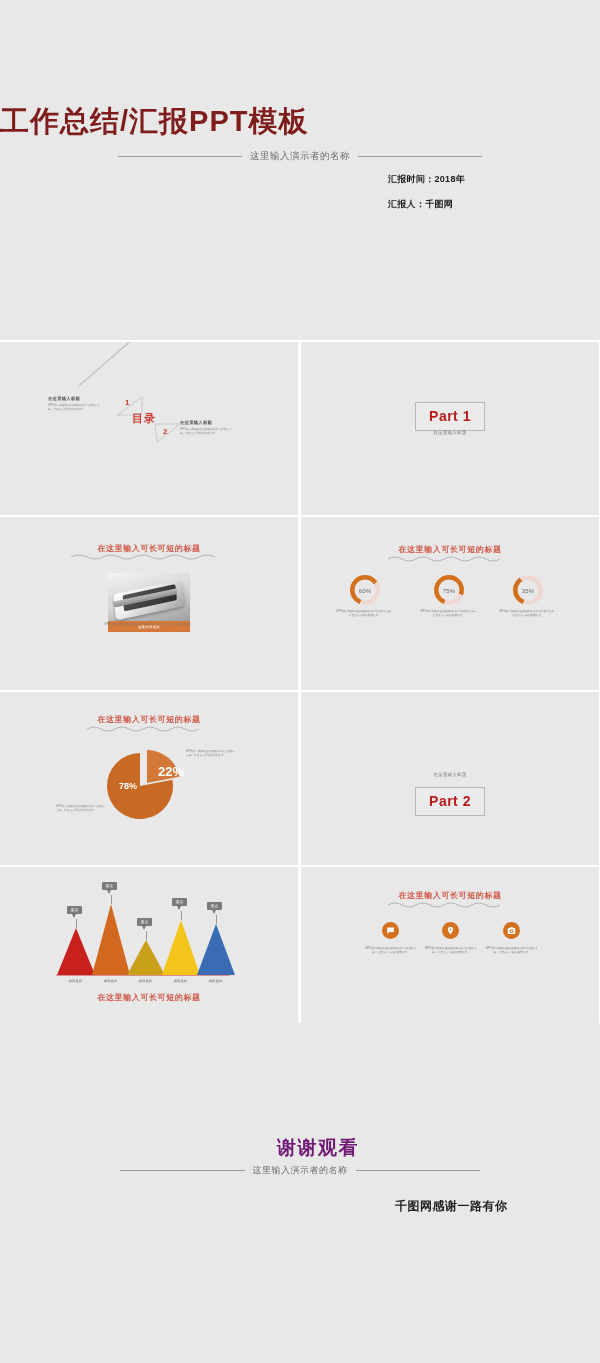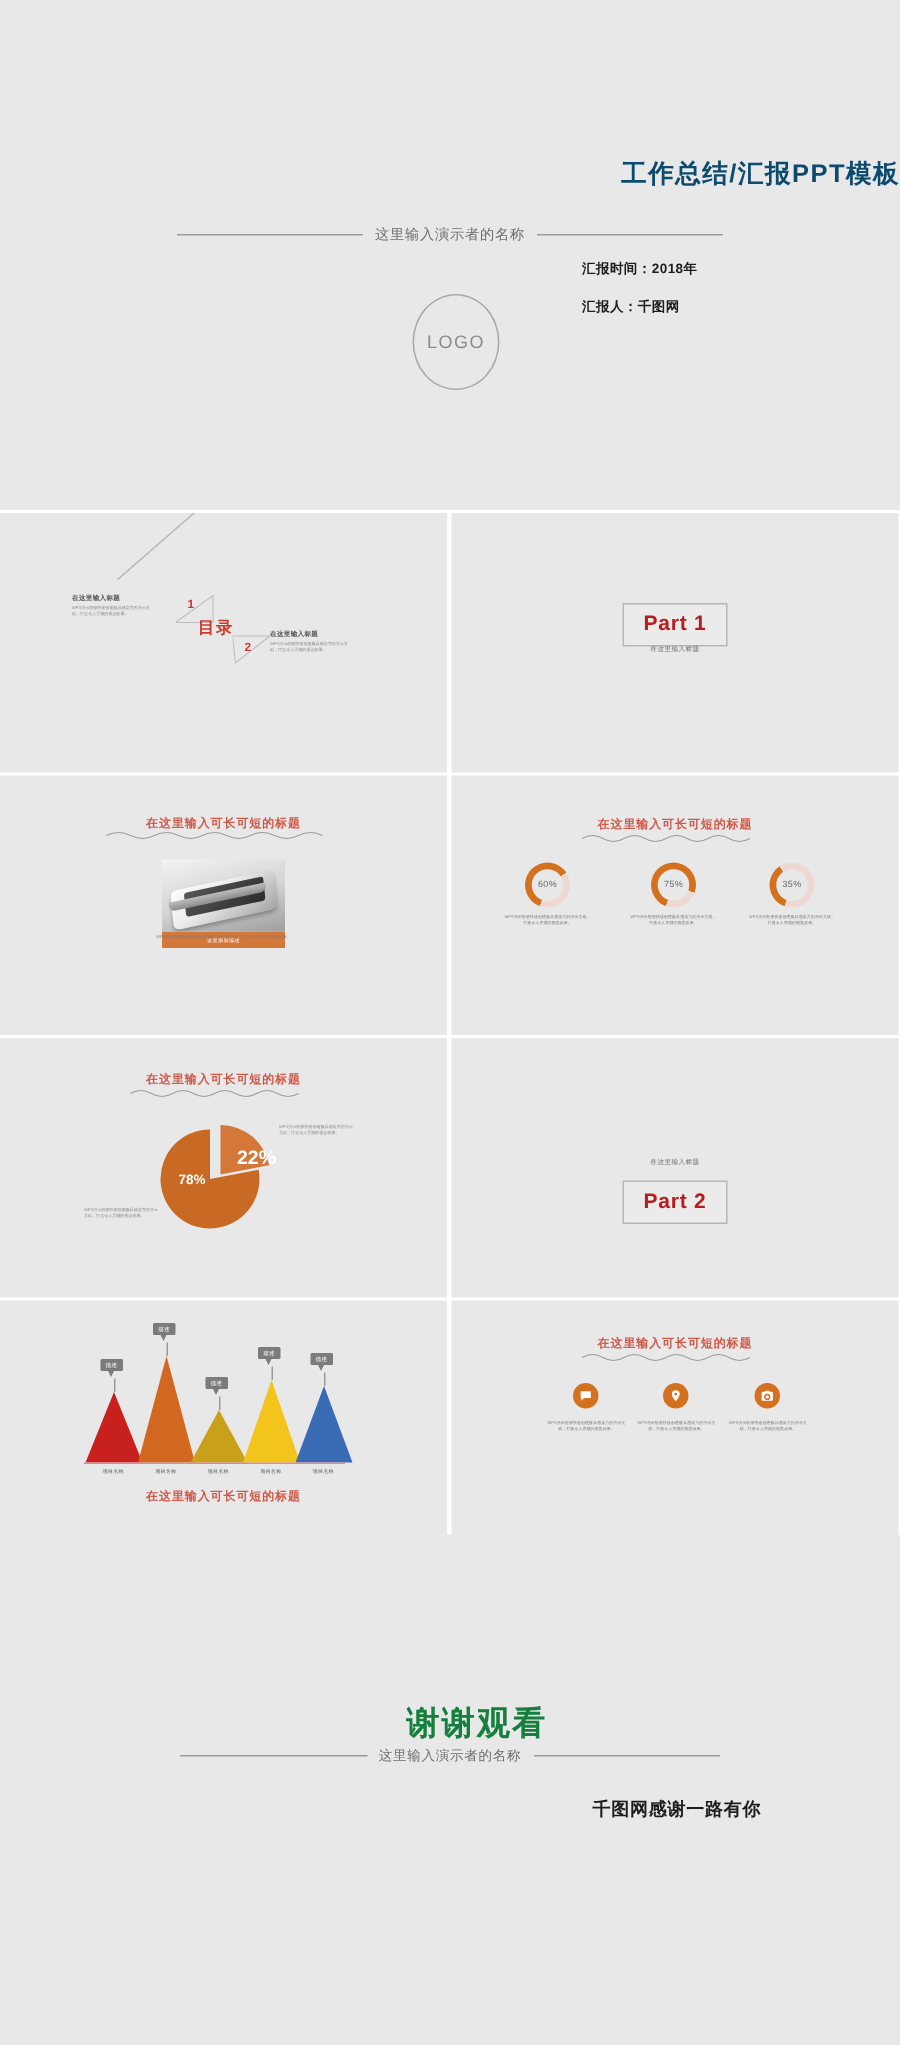--- a/index.html
+++ b/index.html
@@ -5,22 +5,22 @@
   html,body{margin:0;padding:0;background:#ffffff;}
   body{width:600px;height:1363px;font-family:"Liberation Sans","DejaVu Sans",sans-serif;overflow:hidden;}
   .deck{position:relative;width:600px;height:1363px;background:#ffffff;}
 
   .slide{position:absolute;background:#e8e8e8;overflow:hidden;}
   .slide.half{width:298px;height:173px;}
   .slide.full{width:600px;height:340px;}
 
   
   #cover{left:0;top:0;}
-  .cover-title{position:absolute;left:0;right:0;top:107px;text-align:right;
-    font-size:17px;font-weight:700;color:#0c4a6e;letter-spacing:1px;line-height:1;}
+  .cover-title{position:absolute;left:0;right:0;top:107px;text-align:left;
+    font-size:29px;font-weight:700;color:#7f1d1d;letter-spacing:1px;line-height:1;}
   .cover-subwrap{position:absolute;left:118px;right:118px;top:150px;display:flex;align-items:center;gap:8px;}
   .rule{flex:1;height:1px;background:#9a9a9a;}
   .cover-sub{font-size:9.5px;color:#6d6d6d;white-space:nowrap;letter-spacing:.5px;}
   .cover-meta{position:absolute;left:388px;top:175px;font-size:9px;font-weight:700;color:#1d1d1d;line-height:1;}
   .cover-meta div{margin-bottom:16px;letter-spacing:.3px;}
   .logo-circle{position:absolute;left:275px;top:196px;width:56px;height:62px;border:1px solid #a8a8a8;
     border-radius:50%;display:flex;align-items:center;justify-content:center;
     font-size:12px;color:#8b8b8b;letter-spacing:1px;}
 
   
@@ -79,44 +79,41 @@
   .mlab{position:absolute;font-size:3.4px;color:#5d5d5d;text-align:center;width:34px;letter-spacing:.1px;}
 
   
   .ic-circle{position:absolute;width:17px;height:17px;border-radius:50%;background:#d4711f;
     display:flex;align-items:center;justify-content:center;}
   .ic-circle svg{width:9px;height:9px;fill:#fff;}
 
   
   #ending{left:0;top:1023px;}
   .end-title{position:absolute;left:0;right:0;top:115px;text-align:center;
-    font-size:22px;font-weight:700;color:#15803d;letter-spacing:1.5px;line-height:1;padding-left:36px;}
+    font-size:19px;font-weight:700;color:#701a75;letter-spacing:1.5px;line-height:1;padding-left:36px;}
   .end-subwrap{position:absolute;left:120px;right:120px;top:141px;display:flex;align-items:center;gap:8px;}
   .end-sub{font-size:9px;color:#6d6d6d;white-space:nowrap;letter-spacing:.5px;}
   .end-foot{position:absolute;left:395px;top:175px;font-size:12px;font-weight:700;
     color:#1d1d1d;letter-spacing:.5px;}
 </style>
 </head>
 <body>
 
 <div class="deck">
 
   <div class="slide full" id="cover">
     <div class="cover-title">工作总结/汇报PPT模板</div>
     <div class="cover-subwrap">
       <div class="rule"></div>
       <div class="cover-sub">这里输入演示者的名称</div>
       <div class="rule"></div>
     </div>
     <div class="cover-meta">
       <div>汇报时间：2018年</div>
       <div>汇报人：千图网</div>
-    </div>
-    <div class="logo-circle">
-      <span>LOGO</span>
     </div>
   </div>
 
   <div class="slide half" style="left:0;top:342px;">
     <div class="toc-line" style="left:78px;top:44px;"></div>
 
     <div class="tri" style="left:117px;top:54px;border-left:0;border-right:22px solid transparent;border-bottom:0;">
       <svg width="26" height="20" style="position:absolute;left:0;top:0;">
         <polygon points="0,19 25,1 25,19" fill="none" stroke="#bdbdbd" stroke-width="0.7"></polygon>
       </svg>

